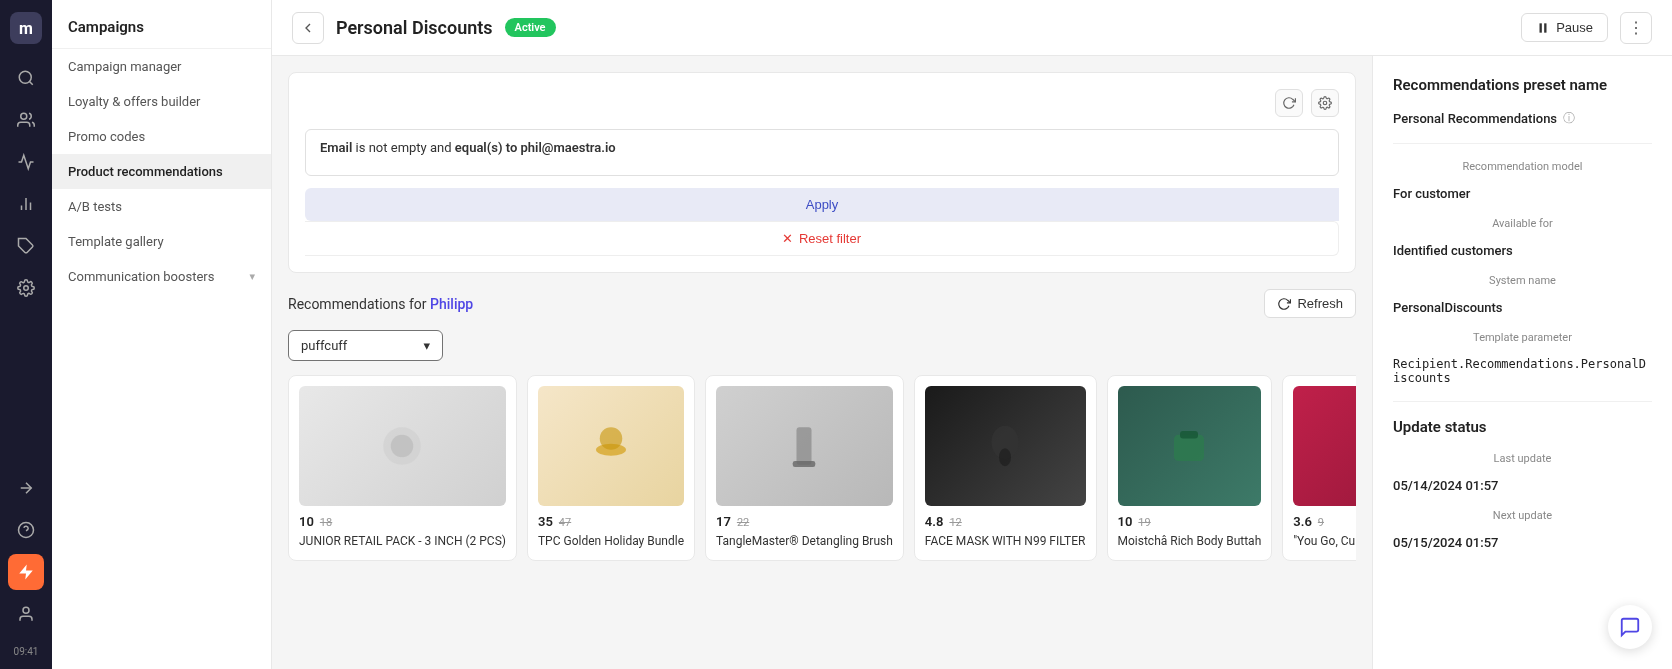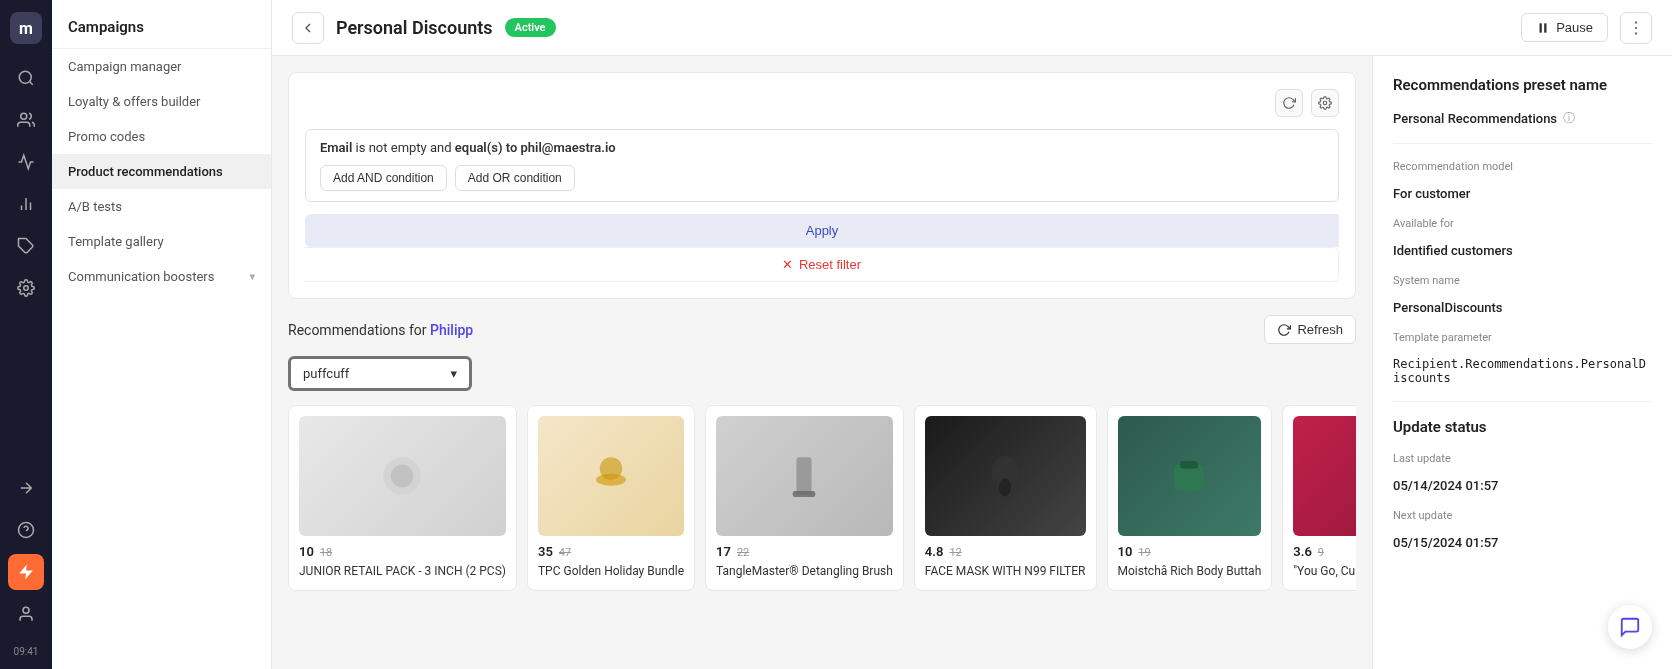--- a/index.html
+++ b/index.html
@@ -234,26 +234,26 @@
       cursor: pointer;
       font-size: 13px;
       color: #333;
     }
 
     
     .dropdown-select {
       display: flex;
       align-items: center;
       justify-content: space-between;
-      border: 3px solid #737373;
+      border: 1px solid #737373;
       border-radius: 6px;
       padding: 7px 12px;
       background: #fff;
       cursor: pointer;
-      width: 184px;
+      width: 155px;
       font-size: 13px;
       margin-bottom: 14px;
     }
 
     
     .products-grid {
       display: flex;
       gap: 10px;
       overflow-x: auto;
     }
@@ -286,21 +286,21 @@
     .right-panel {
       width: 300px;
       background: #fff;
       border-left: 1px solid #e8e8e8;
       padding: 20px;
       overflow-y: auto;
       flex-shrink: 0;
     }
     .rp-section-title { font-size: 15px; font-weight: 600; color: #222; margin-bottom: 16px; }
     .rp-field { margin-bottom: 16px; }
-    .rp-label { font-size: 11px; color: #888; margin-bottom: 4px; }
+    .rp-label { font-size: 11px; color: #888; margin-bottom: 4px; text-align: center; }
     .rp-value { font-size: 13px; color: #222; font-weight: 500; display: flex; align-items: center; gap: 6px; margin-top: 13px; }
     .rp-value .info-icon { color: #aaa; font-size: 12px; cursor: pointer; }
     .rp-divider { border: none; border-top: 1px solid #f0f0f0; margin: 16px 0; }
     .rp-mono { font-family: monospace; font-size: 12px; word-break: break-all; }
 
     
     .chat-bubble {
       position: fixed;
       bottom: 20px; right: 20px;
       width: 44px; height: 44px;
@@ -454,24 +454,20 @@
           </button>
           <button class="icon-btn">
             <svg width="14" height="14" viewBox="0 0 24 24" fill="none" stroke="currentColor" stroke-width="2">
                 <circle cx="12" cy="12" r="3"></circle>
                 <path d="M19.4 15a1.65 1.65 0 0 0 .33 1.82l.06.06a2 2 0 0 1-2.83 2.83l-.06-.06a1.65 1.65 0 0 0-1.82-.33 1.65 1.65 0 0 0-1 1.51V21a2 2 0 0 1-4 0v-.09A1.65 1.65 0 0 0 9 19.4a1.65 1.65 0 0 0-1.82.33l-.06.06a2 2 0 0 1-2.83-2.83l.06-.06A1.65 1.65 0 0 0 4.68 15a1.65 1.65 0 0 0-1.51-1H3a2 2 0 0 1 0-4h.09A1.65 1.65 0 0 0 4.6 9a1.65 1.65 0 0 0-.33-1.82l-.06-.06a2 2 0 0 1 2.83-2.83l.06.06A1.65 1.65 0 0 0 9 4.68a1.65 1.65 0 0 0 1-1.51V3a2 2 0 0 1 4 0v.09a1.65 1.65 0 0 0 1 1.51 1.65 1.65 0 0 0 1.82-.33l.06-.06a2 2 0 0 1 2.83 2.83l-.06.06A1.65 1.65 0 0 0 19.4 9a1.65 1.65 0 0 0 1.51 1H21a2 2 0 0 1 0 4h-.09a1.65 1.65 0 0 0-1.51 1z"></path>
               </svg>
           </button>
         </div>
         <div class="filter-condition-box">
           <div class="filter-condition-text"><strong>Email</strong> is not empty and <strong>equal(s) to</strong> <strong>phil@maestra.io</strong></div>
-          <div class="filter-btn-row">
-            <button class="filter-btn">Add AND condition</button>
-            <button class="filter-btn">Add OR condition</button>
-          </div>
         </div>
         <div class="apply-reset-row">
           <button class="apply-btn">Apply</button>
           <button class="reset-btn">
             <span>✕</span>
             <span>Reset filter</span>
           </button>
         </div>
       </div>
 

